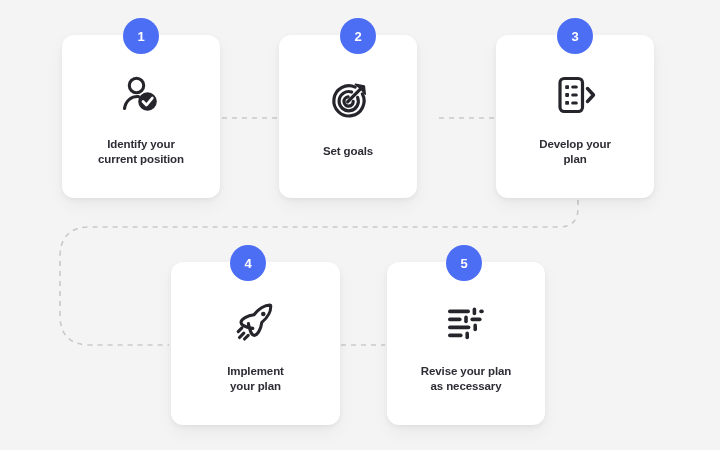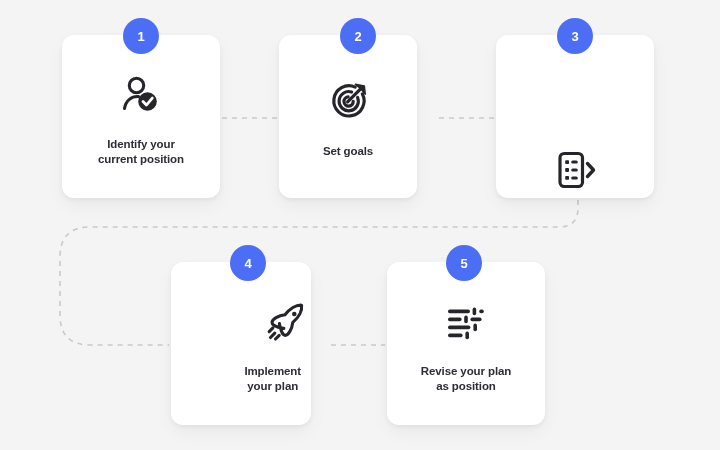--- a/index.html
+++ b/index.html
@@ -84,21 +84,21 @@
     justify-content: center;
     z-index: 3;
     line-height: 1;
   }
 
   
   .card-1 { left: 62px;  top: 35px; width: 158px; height: 163px; align-items: center; }
   .card-2 { left: 279px; top: 35px; width: 138px; height: 163px; }
   .card-3 { left: 496px; top: 35px; width: 158px; height: 163px; }
   
-  .card-4 { left: 171px; top: 262px; width: 140px; height: 163px; align-items: flex-end; }
+  .card-4 { left: 171px; top: 262px; width: 169px; height: 163px; }
   .card-5 { left: 387px; top: 262px; width: 158px; height: 163px; }
 
   .badge-1 { left: 123px; top: 18px; }
   .badge-2 { left: 340px; top: 18px; }
   .badge-3 { left: 557px; top: 18px; }
   .badge-4 { left: 230px; top: 245px; }
   .badge-5 { left: 446px; top: 245px; }
 
   svg.icon { display: block; }
 </style>
@@ -159,20 +159,22 @@
         <rect x="9" y="7.5" width="22.5" height="33" rx="4.2" stroke="#25252b" stroke-width="3.2" fill="none"></rect>
         <rect x="14.2" y="14.2" width="3.8" height="3.8" rx="0.8" fill="#25252b"></rect>
         <rect x="14.2" y="22.1" width="3.8" height="3.8" rx="0.8" fill="#25252b"></rect>
         <rect x="14.2" y="30.0" width="3.8" height="3.8" rx="0.8" fill="#25252b"></rect>
         <rect x="20.2" y="14.6" width="6.6" height="3.0" rx="1.5" fill="#25252b"></rect>
         <rect x="20.2" y="22.5" width="6.6" height="3.0" rx="1.5" fill="#25252b"></rect>
         <rect x="20.2" y="30.4" width="6.6" height="3.0" rx="1.5" fill="#25252b"></rect>
         <path d="M36.5 17.5 L42.5 24 L36.5 30.5" stroke="#25252b" stroke-width="3.4" stroke-linecap="round" stroke-linejoin="round" fill="none"></path>
       </svg>
     </div>
+    <div class="card-label">Develop your
+plan</div>
   </div>
   <div class="badge badge-3">3</div>
 
   <div class="card card-4">
     <div class="card-icon">
       <svg class="icon" width="48" height="48" viewBox="0 0 48 48" fill="none">
         <path d="M20.8 30.4 C13.4 29.2 9.0 26.6 9.0 24.4 C9.0 21.0 15.6 17.6 22.0 16.8
                  C26.6 10.8 33.2 6.8 38.6 7.2 C39.4 12.8 35.6 19.6 29.8 24.4
                  C29.0 30.8 25.6 37.4 22.2 37.4 C20.0 37.4 17.6 33.0 16.4 25.6" stroke="#25252b" stroke-width="3.1" stroke-linecap="round" stroke-linejoin="round" fill="none"></path>
         <circle cx="31.3" cy="16.0" r="2.3" fill="#25252b"></circle>
@@ -199,17 +201,17 @@
         <rect x="28.4" y="19.6" width="11.2" height="3.6" rx="1.8" fill="#25252b"></rect>
 
         <rect x="6" y="27.6" width="22.4" height="3.6" rx="1.8" fill="#25252b"></rect>
         <rect x="31.4" y="25.6" width="3.6" height="7.6" rx="1.8" fill="#25252b"></rect>
 
         <rect x="6" y="35.6" width="14.6" height="3.6" rx="1.8" fill="#25252b"></rect>
         <rect x="23.4" y="33.6" width="3.6" height="7.6" rx="1.8" fill="#25252b"></rect>
       </svg>
     </div>
     <div class="card-label">Revise your plan
-as position</div>
+as necessary</div>
   </div>
   <div class="badge badge-5">5</div>
 
 </div>
 
 </body></html>

